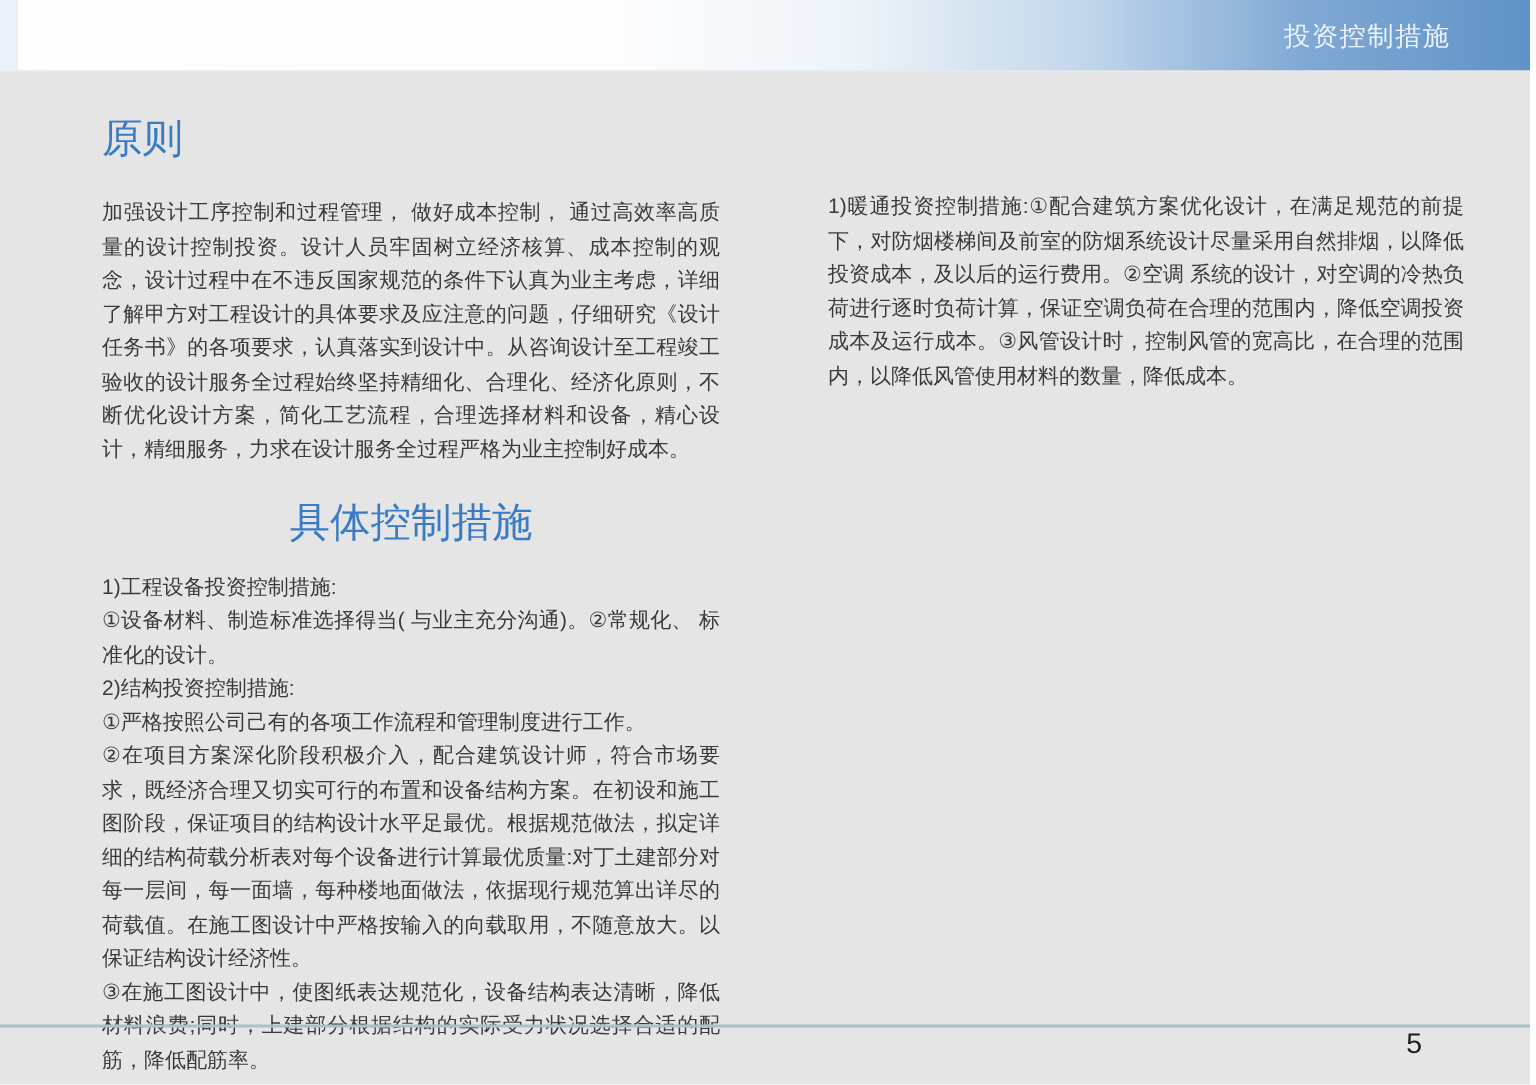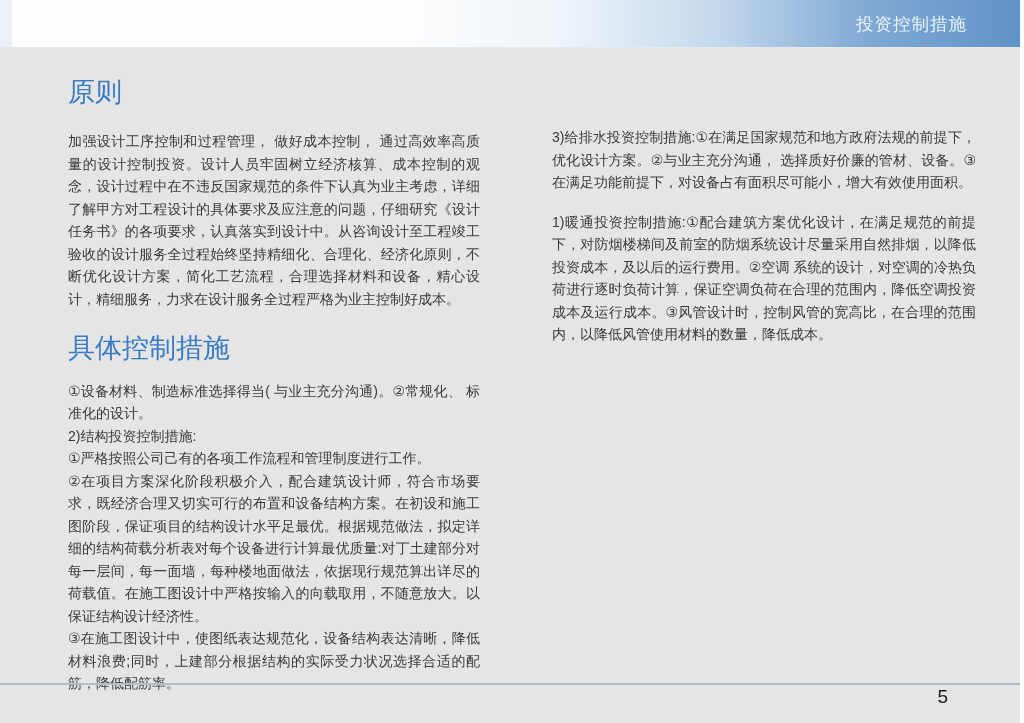--- a/index.html
+++ b/index.html
@@ -20,21 +20,21 @@
   }
   .topbar-title{
     color:#eaf2fb;font-size:17.5px;letter-spacing:1px;padding-right:57px;
   }
   
   .content{position:absolute;top:48px;left:0;right:0;bottom:40px;}
   .col-left{position:absolute;left:68px;top:0;width:412px;}
   .col-right{position:absolute;left:552px;top:0;width:424px;}
   .h-blue{color:#3a7cc4;font-weight:500;font-size:27px;margin:0;line-height:1.2;}
   .h-principles{margin-top:28px;}
-  .h-measures{margin-top:22px;}
+  .h-measures{margin-top:22px;text-align:center;}
   .body-text{
     color:#3a3a3a;font-size:14px;line-height:22.5px;margin:0;
     text-align:justify;text-justify:inter-ideograph;word-break:break-all;
   }
   .principle-body{margin-top:22px;}
   .measure-list{margin-top:15px;}
   .measure-list p{margin:0;}
   .col-right{padding-top:0;}
   .right-item{margin:0 0 17px 0;}
   .col-right .right-item:first-child{margin-top:78px;}
@@ -57,31 +57,31 @@
   </header>
 
   <main class="content">
 
     <div class="col-left">
       <h1 class="h-blue h-principles">原则</h1>
       <p class="body-text principle-body">加强设计工序控制和过程管理， 做好成本控制， 通过高效率高质量的设计控制投资。设计人员牢固树立经济核算、成本控制的观念，设计过程中在不违反国家规范的条件下认真为业主考虑，详细了解甲方对工程设计的具体要求及应注意的问题，仔细研究《设计任务书》的各项要求，认真落实到设计中。从咨询设计至工程竣工验收的设计服务全过程始终坚持精细化、合理化、经济化原则，不断优化设计方案，简化工艺流程，合理选择材料和设备，精心设计，精细服务，力求在设计服务全过程严格为业主控制好成本。</p>
 
       <h1 class="h-blue h-measures">具体控制措施</h1>
       <div class="measure-list">
+        <p class="body-text">1)工程设备投资控制措施:</p>
         <p class="body-text">①设备材料、制造标准选择得当( 与业主充分沟通)。②常规化、 标准化的设计。</p>
         <p class="body-text">2)结构投资控制措施:</p>
         <p class="body-text">①严格按照公司己有的各项工作流程和管理制度进行工作。</p>
         <p class="body-text">②在项目方案深化阶段积极介入，配合建筑设计师，符合市场要求，既经济合理又切实可行的布置和设备结构方案。在初设和施工图阶段，保证项目的结构设计水平足最优。根据规范做法，拟定详细的结构荷载分析表对每个设备进行计算最优质量:对丁土建部分对每一层间，每一面墙，每种楼地面做法，依据现行规范算出详尽的荷载值。在施工图设计中严格按输入的向载取用，不随意放大。以保证结构设计经济性。</p>
         <p class="body-text">③在施工图设计中，使图纸表达规范化，设备结构表达清晰，降低材料浪费;同时，上建部分根据结构的实际受力状况选择合适的配筋，降低配筋率。</p>
 
       </div>
     </div>
 
     <div class="col-right">
-      <p class="body-text right-item">3)给排水投资控制措施:①在满足国家规范和地方政府法规的前提下，优化设计方案。②与业主充分沟通， 选择质好价廉的管材、设备。③在满足功能前提下，对设备占有面积尽可能小，增大有效使用面积。</p>
       <p class="body-text right-item">1)暖通投资控制措施:①配合建筑方案优化设计，在满足规范的前提下，对防烟楼梯间及前室的防烟系统设计尽量采用自然排烟，以降低投资成本，及以后的运行费用。②空调 系统的设计，对空调的冷热负荷进行逐时负荷计算，保证空调负荷在合理的范围内，降低空调投资成本及运行成本。③风管设计时，控制风管的宽高比，在合理的范围内，以降低风管使用材料的数量，降低成本。</p>
     </div>
 
   </main>
 
   <footer>
     <div class="footer-line"></div>
     <span class="page-number">5</span>
   </footer>
 

